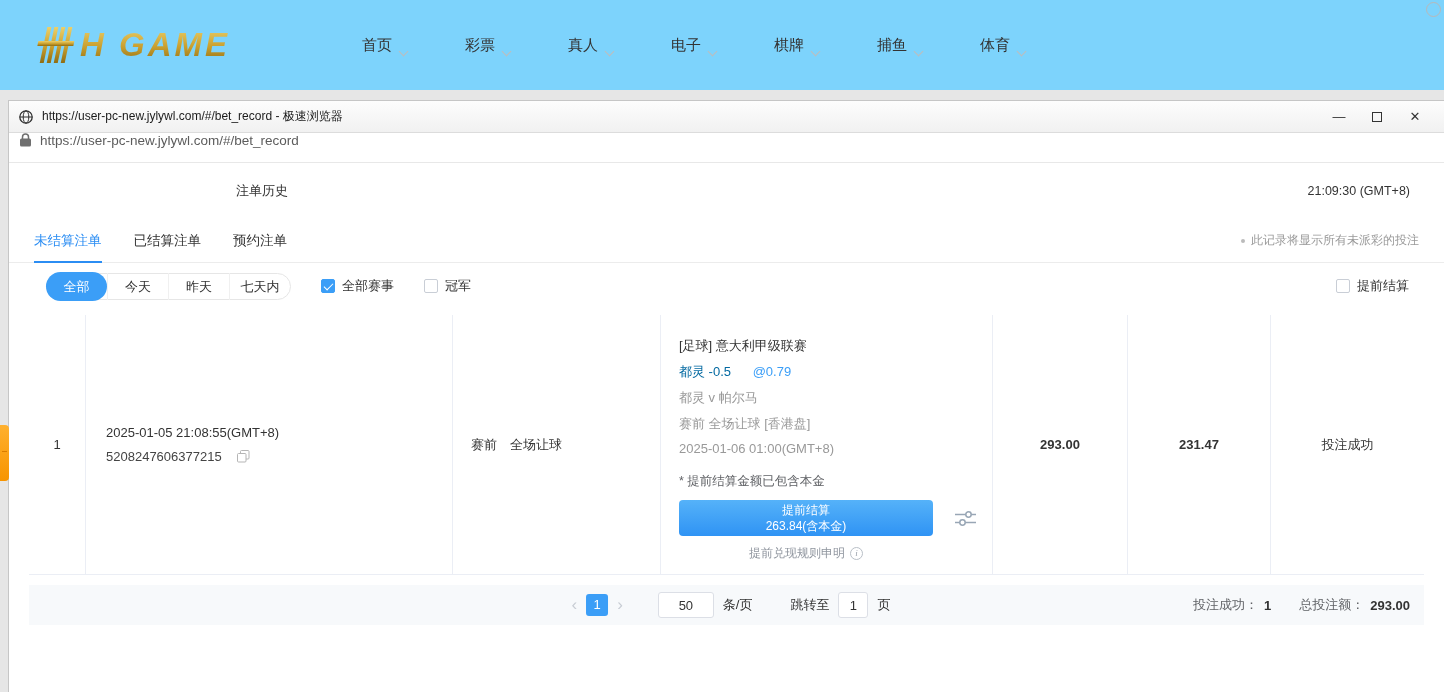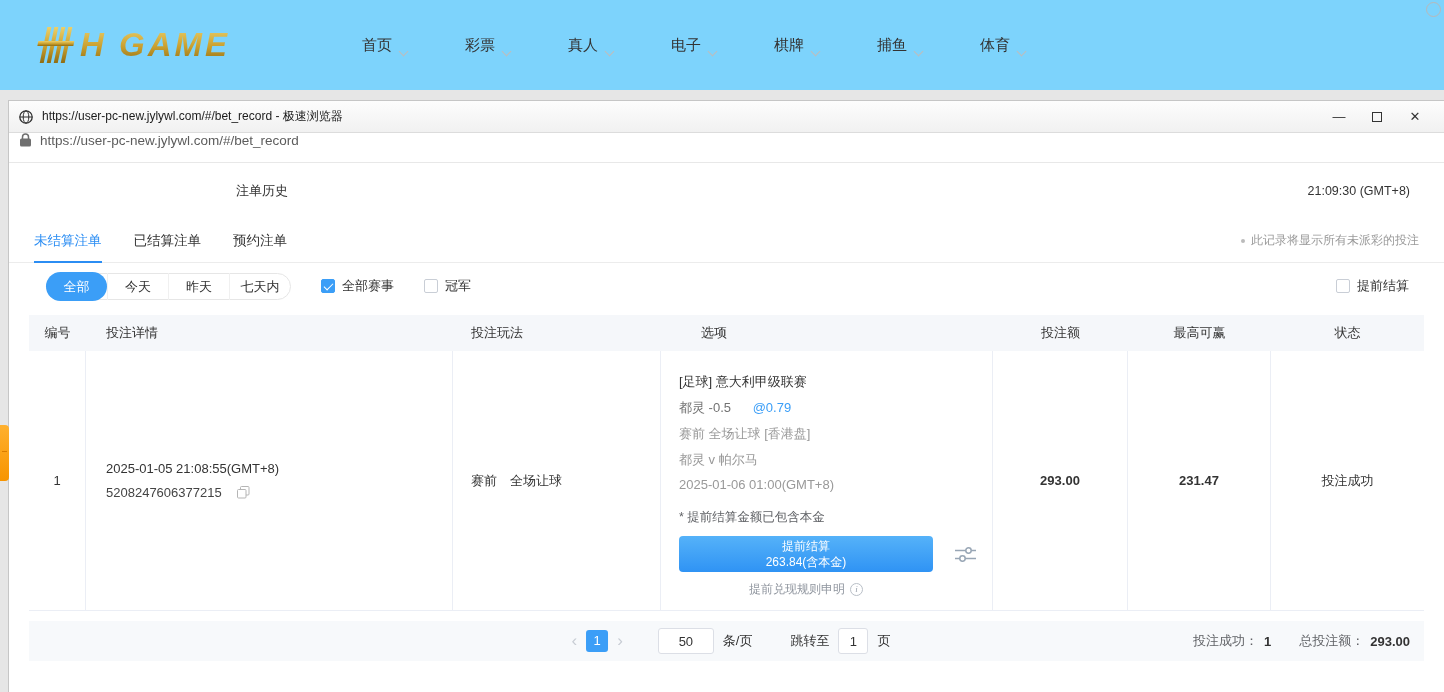--- a/index.html
+++ b/index.html
@@ -66,21 +66,21 @@
   .trow > div { border-right:1px solid #ebeef5; }
   .trow > div:last-child { border-right:none; }
   .cell-center { display:flex; align-items:center; justify-content:center; }
   .cell-detail { display:flex; flex-direction:column; justify-content:center; gap:9px; }
   .bet-id-line { display:flex; align-items:center; gap:15px; color:#444; }
   .copy-icon { cursor:pointer; display:inline-flex; }
   .cell-play { display:flex; align-items:center; padding-left:18px; }
   .cell-sel { padding:22px 14px 12px 18px !important; }
   .sel-line { margin-top:8px; }
   .sel-league { margin-top:0; color:#333; }
-  .sel-pick { color:#737373; }
+  .sel-pick { color:#0369a1; }
   .sel-odds { color:#3b9ef7; margin-left:18px; }
   .sel-gray { color:#999; }
   .sel-note { margin-top:17px; color:#606266; font-size:12.5px; }
   .cashout-row { margin-top:10px; display:flex; align-items:center; gap:22px; }
   .cashout-btn { width:254px; height:36px; border:none; border-radius:4px; background:linear-gradient(180deg,#55b2f9,#2f93f4); color:#fff; font-size:12px; display:flex; flex-direction:column; align-items:center; justify-content:center; line-height:1.35; cursor:pointer; font-family:inherit; }
   .tune-icon { cursor:pointer; display:inline-flex; }
   .rules-line { margin-top:9px; width:254px; display:flex; align-items:center; justify-content:center; gap:5px; color:#8f959e; font-size:12px; cursor:pointer; }
   .info-icon { width:13px; height:13px; border:1px solid #b9bfc7; border-radius:50%; color:#9aa1ab; font-size:9px; line-height:11px; text-align:center; display:inline-block; font-style:italic; font-family:"Liberation Serif", serif; }
   .bold-num { font-weight:700; color:#333; }
 
@@ -218,29 +218,20 @@
           <span class="cb"></span>
           <span>冠军</span>
         </div>
         <div class="cb-group cb-right">
           <span class="cb"></span>
           <span>提前结算</span>
         </div>
       </div>
 
       <div class="table">
-        <div class="thead">
-          <div class="c-no">编号</div>
-          <div class="c-detail">投注详情</div>
-          <div class="c-play">投注玩法</div>
-          <div class="c-sel">选项</div>
-          <div class="c-amt">投注额</div>
-          <div class="c-win">最高可赢</div>
-          <div class="c-status">状态</div>
-        </div>
 
         <div class="trow">
           <div class="c-no cell-center">1</div>
 
           <div class="c-detail cell-detail">
             <span>2025-01-05 21:08:55(GMT+8)</span>
             <span class="bet-id-line">
               <span>5208247606377215</span>
               <span class="copy-icon">
                 <svg width="13" height="13" viewBox="0 0 13 13">
@@ -252,22 +243,22 @@
           </div>
 
           <div class="c-play cell-play">赛前　全场让球</div>
 
           <div class="c-sel cell-sel">
             <div class="sel-line sel-league">[足球] 意大利甲级联赛</div>
             <div class="sel-line">
               <span class="sel-pick">都灵 -0.5</span>
               <span class="sel-odds">@0.79</span>
             </div>
+            <div class="sel-line sel-gray">都灵 v 帕尔马</div>
             <div class="sel-line sel-gray">赛前 全场让球 [香港盘]</div>
-            <div class="sel-line sel-gray">都灵 v 帕尔马</div>
             <div class="sel-line sel-gray">2025-01-06 01:00(GMT+8)</div>
             <div class="sel-note">* 提前结算金额已包含本金</div>
             <div class="cashout-row">
               <button class="cashout-btn">
                 <span>提前结算</span>
                 <span>263.84(含本金)</span>
               </button>
               <span class="tune-icon">
                 <svg width="21" height="17" viewBox="0 0 21 17">
                   <line x1="0" y1="4.5" x2="21" y2="4.5" stroke="#98a6b5" stroke-width="1.5"></line>

